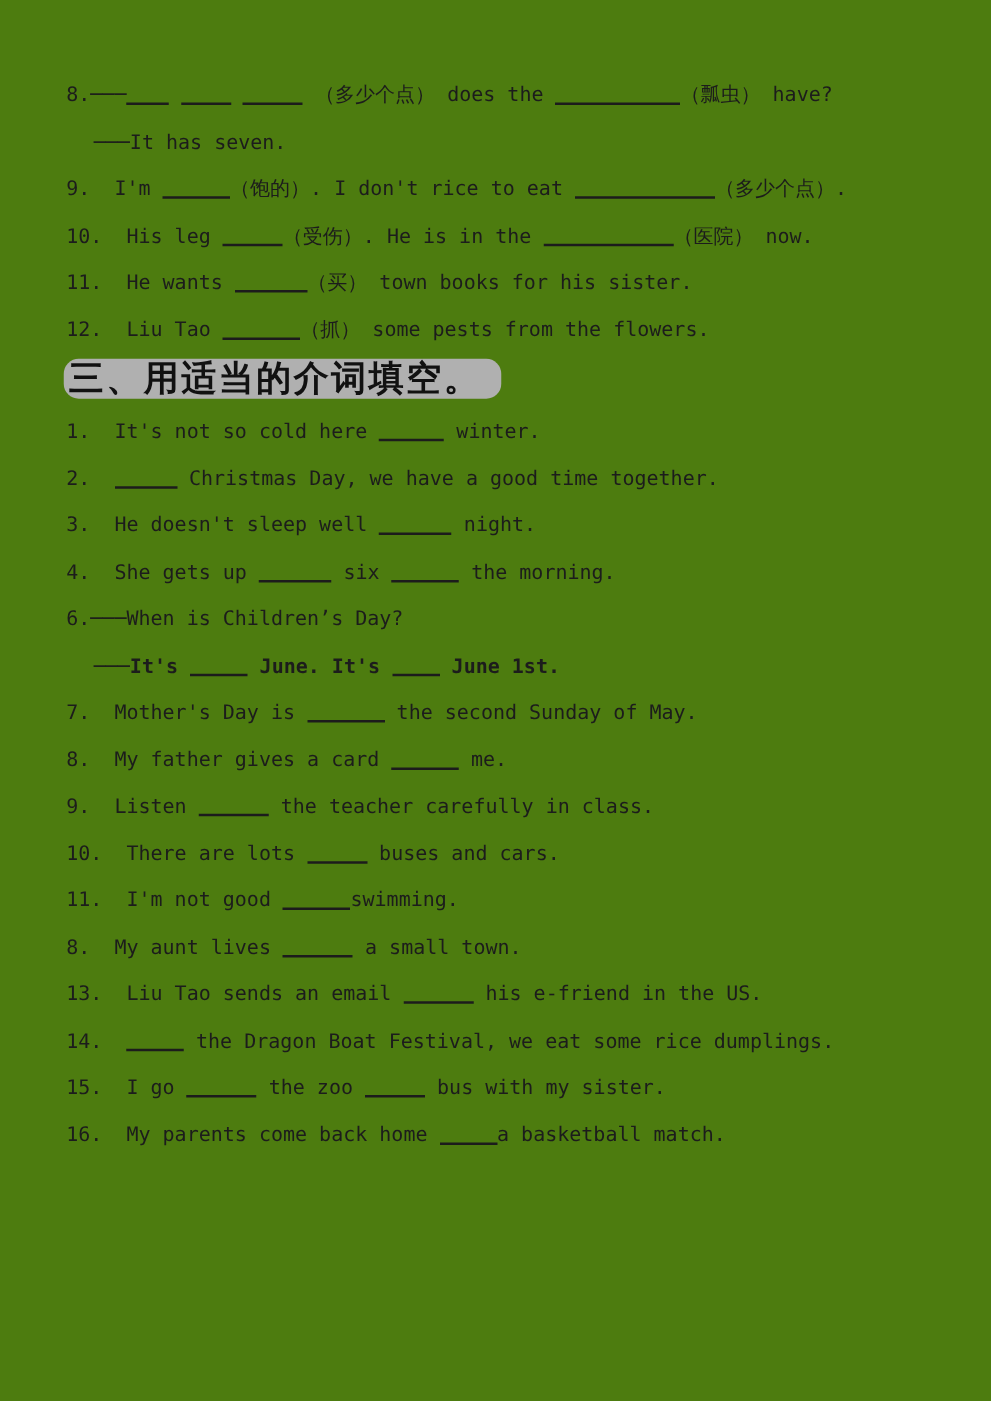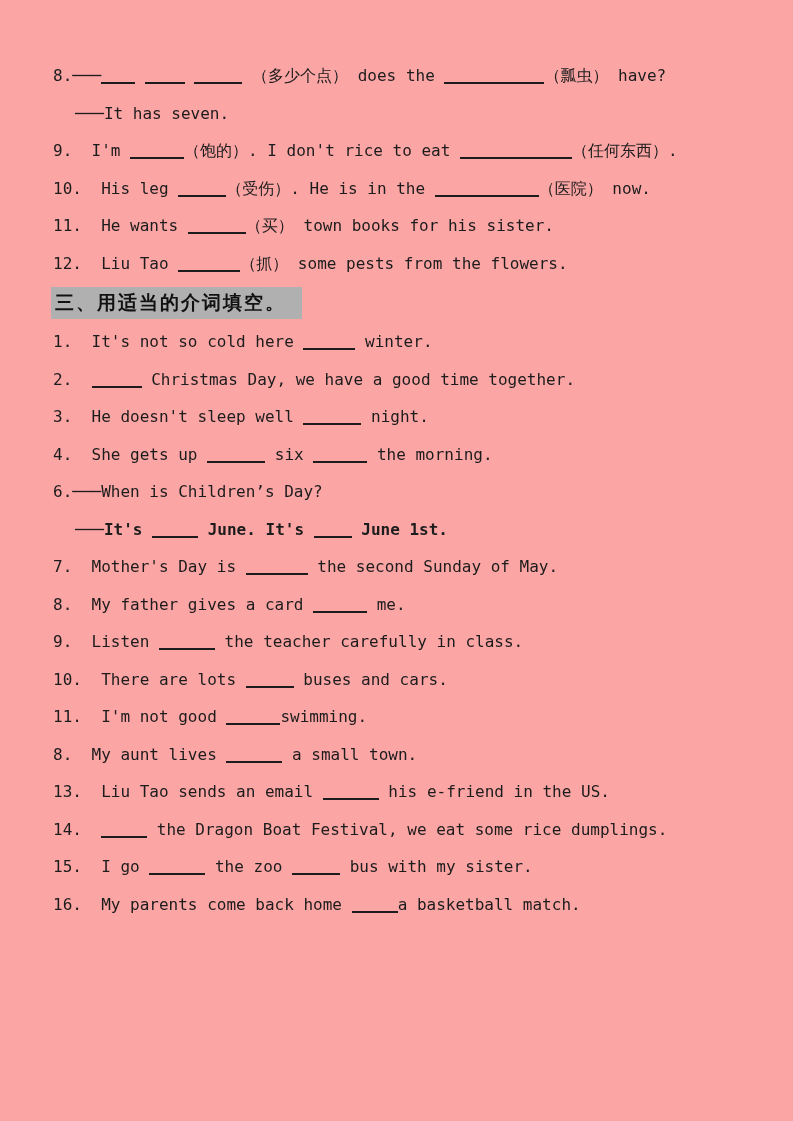--- a/index.html
+++ b/index.html
@@ -28,35 +28,36 @@
   }
   .section-heading {
     margin: 5px 0 4px -2px;
     line-height: 30px;
   }
   .section-heading .hd {
     display: inline-block;
     background: #b0b0b0;
     color: #111111;
     font-weight: bold;
-    font-size: 19px;
+    font-size: 28px;
     line-height: 29px;
     padding: 1px 16px 2px 4px;
     letter-spacing: 2px;
     font-family: "DejaVu Sans", "Liberation Sans", sans-serif;
+    border-radius: 12px;
   }
 </style>
 </head>
 <body>
 
-<div class="page" style="background: #fca5a5; color: rgb(28, 28, 28);">
+<div class="page" style="background: #4d7c0f; color: rgb(28, 28, 28);">
   <div>
       <div class="line"><span>8.───</span><span class="blank" style="width: 34px; background: rgb(28, 28, 28);"></span><span> </span><span class="blank" style="width: 40px; background: rgb(28, 28, 28);"></span><span> </span><span class="blank" style="width: 48px; background: rgb(28, 28, 28);"></span><span> （多少个点） does the </span><span class="blank" style="width: 100px; background: rgb(28, 28, 28);"></span><span>（瓢虫） have?</span></div>
       <div class="line" style="padding-left: 22px;"><span>───It has seven.</span></div>
-      <div class="line"><span>9.  I'm </span><span class="blank" style="width: 54px; background: rgb(28, 28, 28);"></span><span>（饱的）. I don't rice to eat </span><span class="blank" style="width: 112px; background: rgb(28, 28, 28);"></span><span>（任何东西）.</span></div>
+      <div class="line"><span>9.  I'm </span><span class="blank" style="width: 54px; background: rgb(28, 28, 28);"></span><span>（饱的）. I don't rice to eat </span><span class="blank" style="width: 112px; background: rgb(28, 28, 28);"></span><span>（多少个点）.</span></div>
       <div class="line"><span>10.  His leg </span><span class="blank" style="width: 48px; background: rgb(28, 28, 28);"></span><span>（受伤）. He is in the </span><span class="blank" style="width: 104px; background: rgb(28, 28, 28);"></span><span>（医院） now.</span></div>
       <div class="line"><span>11.  He wants </span><span class="blank" style="width: 58px; background: rgb(28, 28, 28);"></span><span>（买） town books for his sister.</span></div>
       <div class="line"><span>12.  Liu Tao </span><span class="blank" style="width: 62px; background: rgb(28, 28, 28);"></span><span>（抓） some pests from the flowers.</span></div>
     </div>
 
   <div class="section-heading">
     <span class="hd" style="background: rgb(176, 176, 176);">三、用适当的介词填空。</span>
   </div>
 
   <div>

